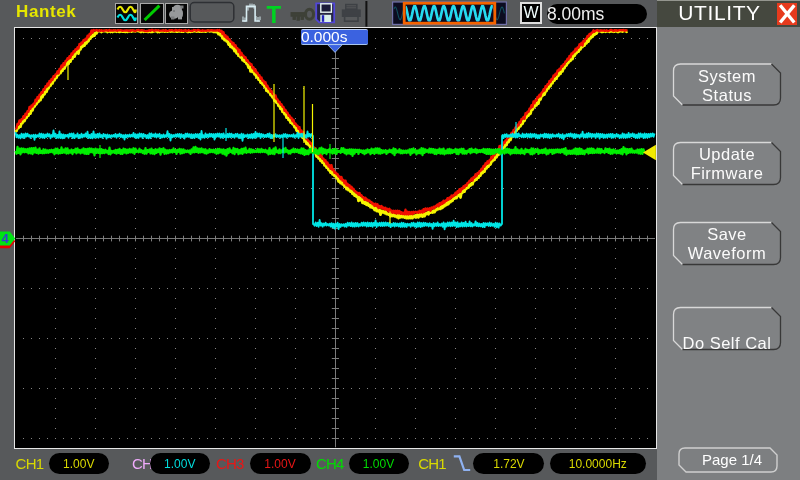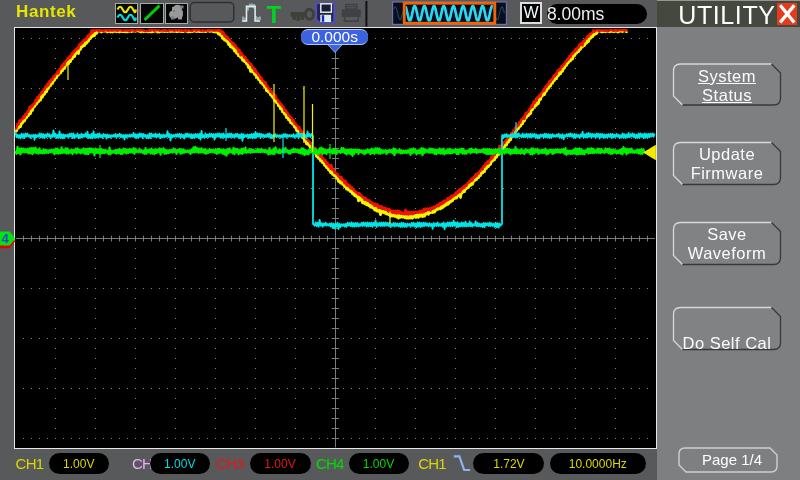--- a/index.html
+++ b/index.html
@@ -2,42 +2,42 @@
 <html><head><meta charset="utf-8"><style>
 * { margin:0; padding:0; box-sizing:border-box; }
 body { width:800px; height:480px; overflow:hidden; background:#57595b; -webkit-font-smoothing:antialiased;
        font-family:"Liberation Sans", sans-serif; position:relative; will-change:transform; }
 .abs { position:absolute; }
 #scope { left:14px; top:27.4px; width:643px; height:422px; background:#000;
           border:1.6px solid #e6e6e6; }
 #panel { left:656.8px; top:25.5px; width:143.2px; height:454.5px; background:#7d7f81; }
 #phead { left:656.8px; top:0; width:143.2px; height:27.2px; background:#45483f;
           border-top:1.6px solid #94968f; }
-#phead .t { position:absolute; left:21.5px; top:0.2px; color:#fff; font-size:25px;
+#phead .t { position:absolute; left:21.5px; top:0.2px; color:#fff; font-size:21px;
              letter-spacing:0.6px; }
 #xbtn { left:777.2px; top:2.6px; width:20px; height:22.8px; background:#e63a1d; }
 .btext { position:absolute; z-index:6; width:107px; left:673.5px; color:#fbfbfb; font-size:16.5px;
           text-align:center; line-height:19.5px; letter-spacing:0.5px; }
 .pill { position:absolute; top:452.6px; height:21.4px; background:#000;
          border-radius:10.7px; text-align:center; font-size:12px; line-height:22px; }
 .chl { position:absolute; top:454.6px; font-size:15px; letter-spacing:-0.8px; }
 #hantek { left:16px; top:1.6px; color:#e6e600; font-size:17px; font-weight:bold;
            letter-spacing:0.6px; }
 .ibox { position:absolute; top:3.2px; width:23.4px; height:20.6px; background:#060606;
          border:1.6px solid #a9a9a9; }
 #tlet { left:266.5px; top:0.5px; color:#00d422; font-size:24px; font-weight:bold; }
 #wbox { left:519.8px; top:2.4px; width:22.4px; height:21.8px; background:#000;
          border:2px solid #dedede; color:#f2ffff; font-size:16px; font-weight:normal;
          text-align:center; line-height:18.5px; }
 #mspill { left:546.9px; top:3.9px; width:99.7px; height:19.8px; background:#000;
            border-radius:10px; color:#efefef; font-size:17.5px; text-align:left;
            line-height:20px; }
 #ttab { z-index:6; left:300.9px; top:29.2px; width:67.6px; height:15.4px; background:#3b62e0;
-         border-radius:7px; border-top:1.2px solid #b9cdf5; border-bottom:1.2px solid #a9c6ee; color:#fff;
-         font-size:15.5px; text-align:center; line-height:14px; }
+         border-radius:2px; border-top:1.2px solid #b9cdf5; border-bottom:1.2px solid #a9c6ee; color:#fff;
+         font-size:15.5px; line-height:14px; }
 #pagebtn { position:absolute; z-index:6; left:679px; top:448px; width:106px; height:24px;
             color:#fff; font-size:15px; text-align:center; line-height:24px; }
 </style></head>
 <body>
 
 <div class="abs" id="scope"></div>
 <div class="abs" id="panel"></div>
 <div class="abs" id="phead">
     <span class="t">UTILITY</span>
   </div>
@@ -47,21 +47,21 @@
 
 <div class="ibox" style="left:114.8px;"></div>
 <div class="ibox" style="left:140.2px;"></div>
 <div class="ibox" style="left:164.6px;"></div>
 
 <div class="abs" id="tlet">T</div>
 <div class="abs" id="wbox">W</div>
 <div class="abs" id="mspill">8.00ms</div>
 <div class="abs" id="ttab">0.000s</div>
 
-<div class="btext" style="top:66.5px;text-decoration:underline;">System<br>Status</div>
+<div class="btext" style="top:66.5px;">System<br>Status</div>
 <div class="btext" style="top:144.5px;">Update<br>Firmware</div>
 <div class="btext" style="top:224.5px;">Save<br>Waveform</div>
 <div class="btext" style="top:334px;">Do Self Cal</div>
 <div id="pagebtn">Page 1/4</div>
 
 <span class="chl" style="left:15.6px; color:#d9d900;">CH1</span>
 <div class="pill" style="left:48.8px; width:60px; color:#d9d900;">1.00V</div>
 <span class="chl" style="left:132px; color:#f0abfc;">CH2</span>
 <div class="pill" style="left:149.8px; width:60px; color:#00dddd;">1.00V</div>
 <span class="chl" style="left:216px; color:#e81616;">CH3</span>

